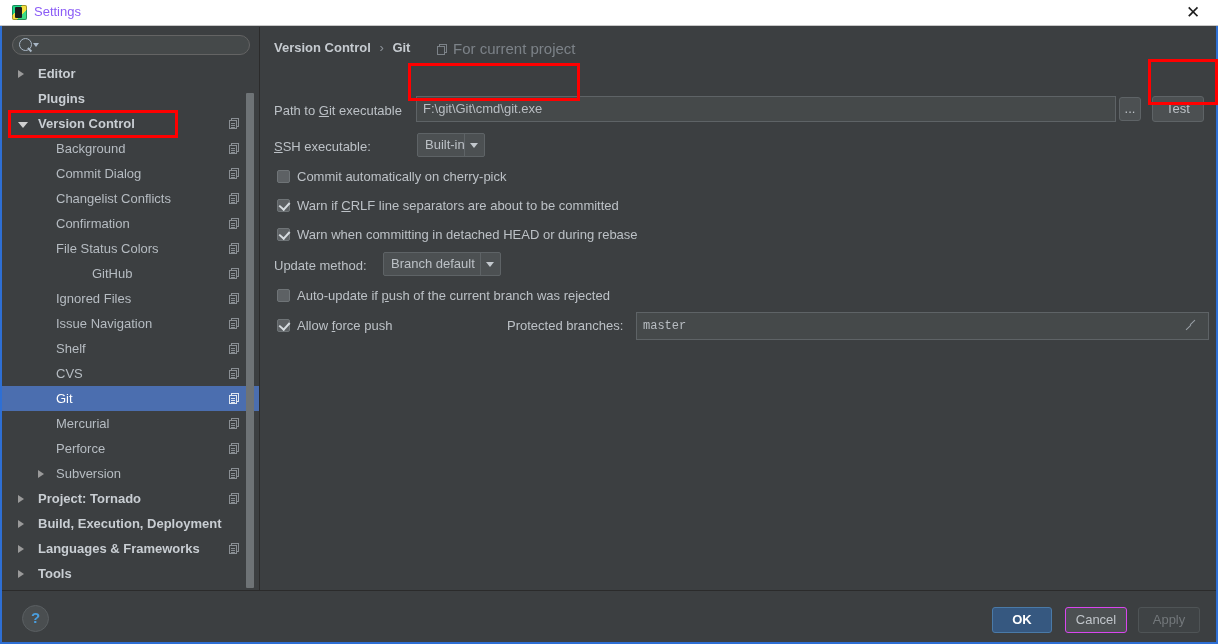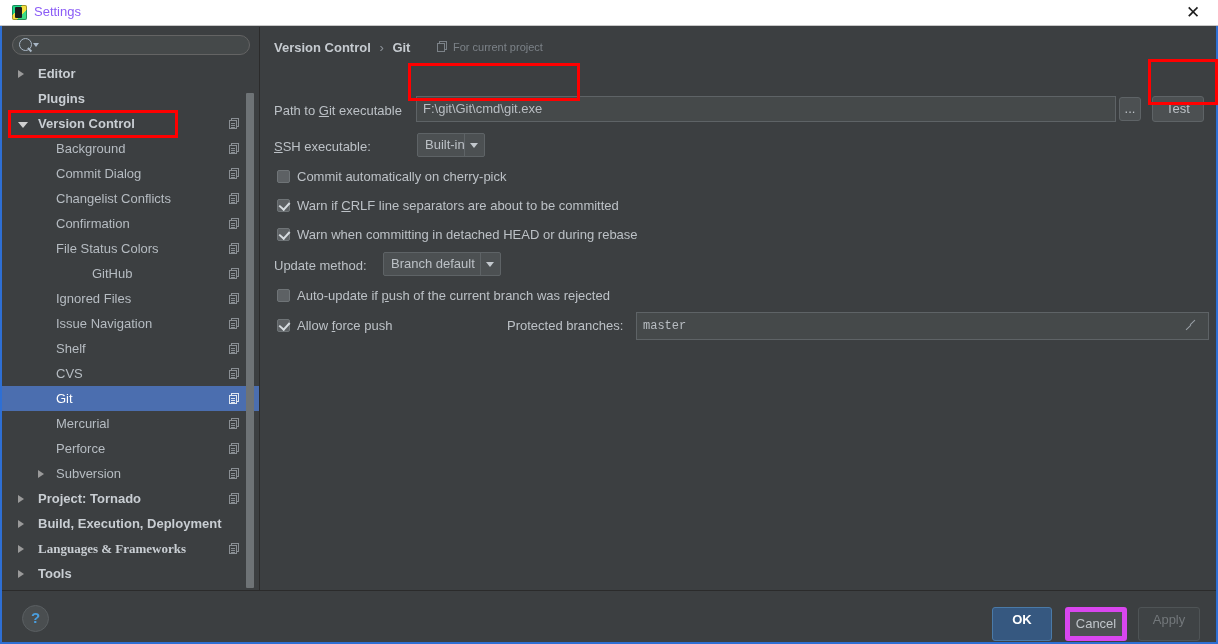--- a/index.html
+++ b/index.html
@@ -133,21 +133,21 @@
   .main{
     position:absolute;left:261px;top:27px;width:955px;height:563px;
     background:#3c3f41;
     overflow:hidden;
   }
   .breadcrumb{
     position:absolute;left:13px;top:13px;font-size:13px;color:#c6cbd0;font-weight:bold;
   }
   .crumb-sep{color:#8b9198;font-weight:normal;padding:0 5px;}
   .crumb-proj{
-    position:absolute;left:176px;top:13px;font-size:11px;color:#7c8288;font-weight:normal;
+    position:absolute;left:176px;top:13px;font-size:15px;color:#7c8288;font-weight:normal;
   }
   .crumb-proj .pic{
     display:inline-block;width:11px;height:11px;position:relative;top:1px;margin-right:5px;
   }
   .crumb-proj .pic .o{position:absolute;left:2px;top:0;width:8px;height:9px;border:1px solid #7c8288;box-sizing:border-box;}
   .crumb-proj .pic .i{position:absolute;left:0;top:2px;width:8px;height:9px;border:1px solid #7c8288;box-sizing:border-box;background:#3c3f41;}
 
   .row-label{
     position:absolute;font-size:13px;color:#bcc1c6;
   }
@@ -213,26 +213,26 @@
     background:#3c3f41;border-top:1px solid #2b2b2b;
     box-sizing:border-box;
   }
   .help-btn{
     position:absolute;left:20px;top:14px;width:25px;height:25px;border-radius:50%;
     background:#4a4e50;border:1px solid #5a5f62;
     color:#4a9ede;font-size:15px;font-weight:bold;text-align:center;line-height:24px;
     cursor:pointer;
   }
   .fbtn{
-    position:absolute;top:16px;height:34px;box-sizing:border-box;
+    position:absolute;top:16px;height:26px;box-sizing:border-box;
     border-radius:3px;font-size:13px;text-align:center;line-height:24px;
     cursor:pointer;
   }
   .fbtn.ok{background:#365880;border:1px solid #4a7aa8;color:#ffffff;font-weight:bold;}
-  .fbtn.normal{background:#4c5052;border:5px solid #d946ef;color:#c0c5ca;}
+  .fbtn.normal{background:#4c5052;border:1px solid #d946ef;color:#c0c5ca;}
   .fbtn.disabled{background:#3f4345;border:1px solid #4f5456;color:#73787b;}
 </style>
 </head>
 <body>
 
 <div class="window">
 
   <div class="titlebar">
     <div class="title-icon"></div>
     <div class="title-text">Settings</div>
@@ -371,21 +371,21 @@
             <span class="o"></span>
             <span class="i"></span>
           </span>
         </div>
         <div class="node bold" style="height: 25px;">
           <span class="arrow" style="left: 16px;"></span>
           <span class="lbl" style="left: 36px;">Build, Execution, Deployment</span>
         </div>
         <div class="node bold" style="height: 25px;">
           <span class="arrow" style="left: 16px;"></span>
-          <span class="lbl" style="left: 36px; font-family: Liberation Serif, serif;">Languages &amp; Frameworks</span>
+          <span class="lbl" style="left: 36px;">Languages &amp; Frameworks</span>
           <span class="cfgicon">
             <span class="o"></span>
             <span class="i"></span>
           </span>
         </div>
         <div class="node bold" style="height: 25px;">
           <span class="arrow" style="left: 16px;"></span>
           <span class="lbl" style="left: 36px;">Tools</span>
         </div>
       </div>

